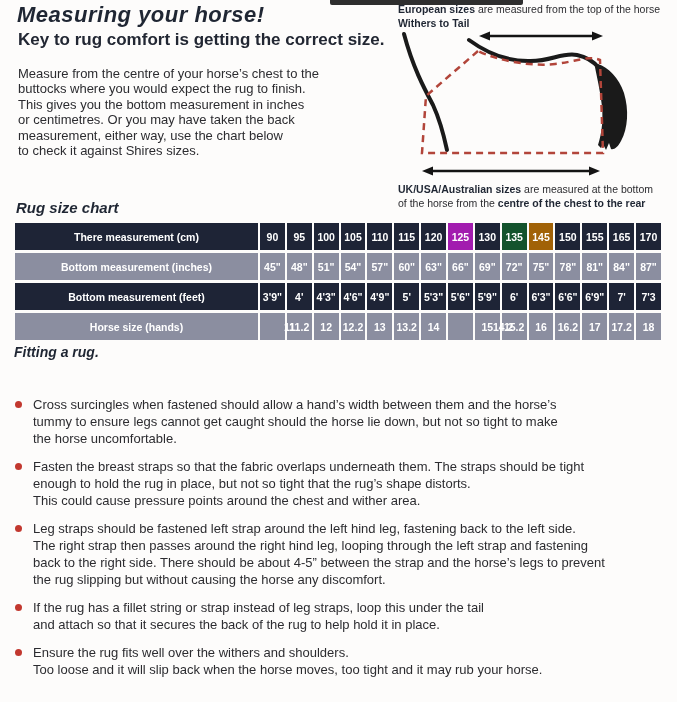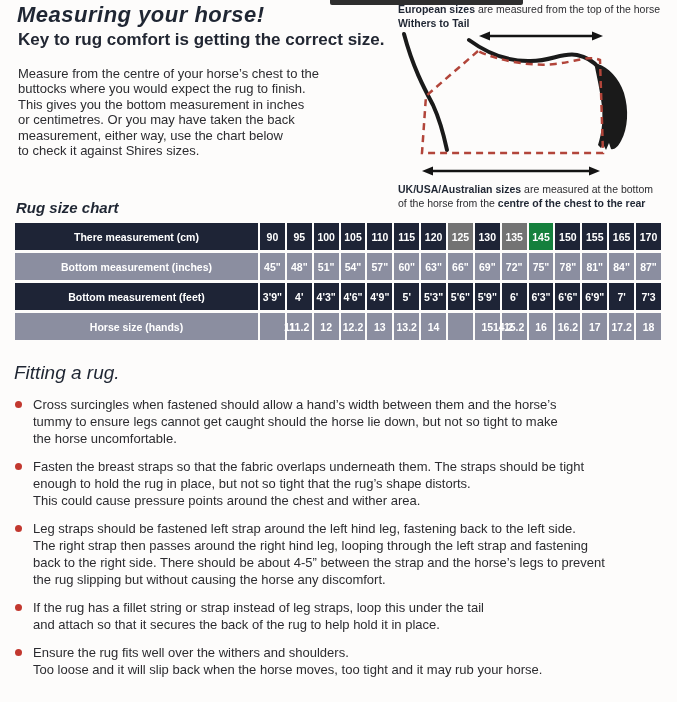--- a/index.html
+++ b/index.html
@@ -17,21 +17,21 @@
   .cap .b{font-weight:bold;color:#1f2633;}
   .cap-top{left:398px;top:3px;}
   .cap-bottom{left:398px;top:183px;}
   .diagram{position:absolute;left:393px;top:26px;}
   .chart-title{position:absolute;left:16px;top:199px;font-size:15px;font-weight:bold;font-style:italic;color:#1f2633;}
   .size-table{position:absolute;left:13px;top:220px;width:650px;table-layout:fixed;border-collapse:separate;border-spacing:2px 3px;}
   .size-table th{width:243px;font-size:12.5px;}
   .size-table th,.size-table td{height:27px;padding:0;text-align:center;vertical-align:middle;color:#ffffff;font-weight:bold;font-size:10.5px;}
   tr.dark th,tr.dark td{background:#1e2436;}
   tr.light th,tr.light td{background:#8b8ea0;}
-  .fitting-title{position:absolute;left:14px;top:362px;font-size:19px;font-weight:normal;font-style:italic;color:#1f2633;}
+  .fitting-title{position:absolute;left:14px;top:344px;font-size:14px;font-weight:bold;font-style:italic;color:#1f2633;}
   .bullets{position:absolute;left:14px;top:396px;width:652px;margin:0;padding:0;list-style:none;}
   .bullets li{position:relative;padding-left:19px;margin:0 0 11px 0;font-size:13px;line-height:17px;color:#2c2c30;}
   .dot{position:absolute;left:1px;top:5px;width:7px;height:7px;border-radius:50%;}
   .btext{display:block;white-space:pre-line;}
 </style>
 </head>
 <body>
 
 <div class="page">
 
@@ -79,24 +79,24 @@
     <tbody>
         <tr class="dark">
           <th style="background: rgb(30, 36, 54);">There measurement (cm)</th>
           <td style="background: rgb(30, 36, 54);">90</td>
           <td style="background: rgb(30, 36, 54);">95</td>
           <td style="background: rgb(30, 36, 54);">100</td>
           <td style="background: rgb(30, 36, 54);">105</td>
           <td style="background: rgb(30, 36, 54);">110</td>
           <td style="background: rgb(30, 36, 54);">115</td>
           <td style="background: rgb(30, 36, 54);">120</td>
-          <td style="background: #737373;">125</td>
+          <td style="background: #a21caf;">125</td>
           <td style="background: rgb(30, 36, 54);">130</td>
-          <td style="background: #737373; margin-top: 28px;">135</td>
-          <td style="background: #15803d;">145</td>
+          <td style="background: #14532d; margin-top: 28px;">135</td>
+          <td style="background: #a16207;">145</td>
           <td style="background: rgb(30, 36, 54);">150</td>
           <td style="background: rgb(30, 36, 54);">155</td>
           <td style="background: rgb(30, 36, 54);">165</td>
           <td style="background: rgb(30, 36, 54);">170</td>
         </tr>
         <tr class="light">
           <th style="background: rgb(139, 142, 160);">Bottom measurement (inches)</th>
           <td style="background: rgb(139, 142, 160);">45"</td>
           <td style="background: rgb(139, 142, 160);">48"</td>
           <td style="background: rgb(139, 142, 160);">51"</td>

